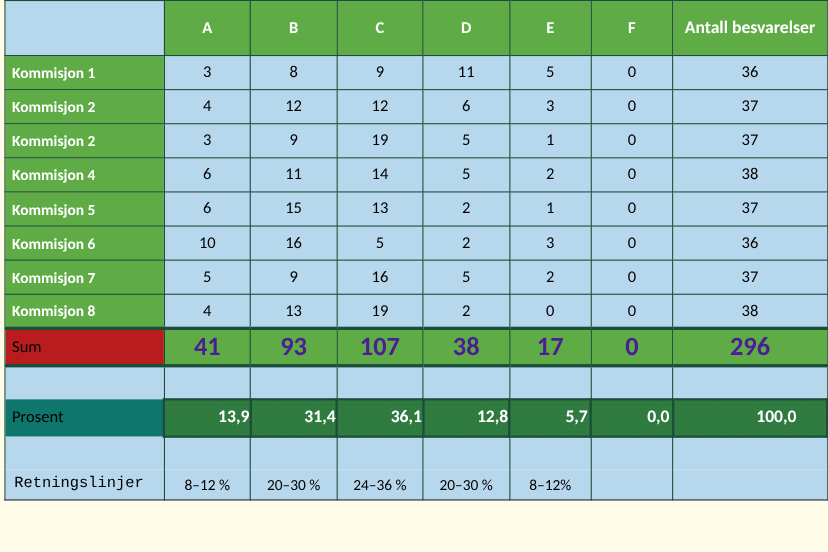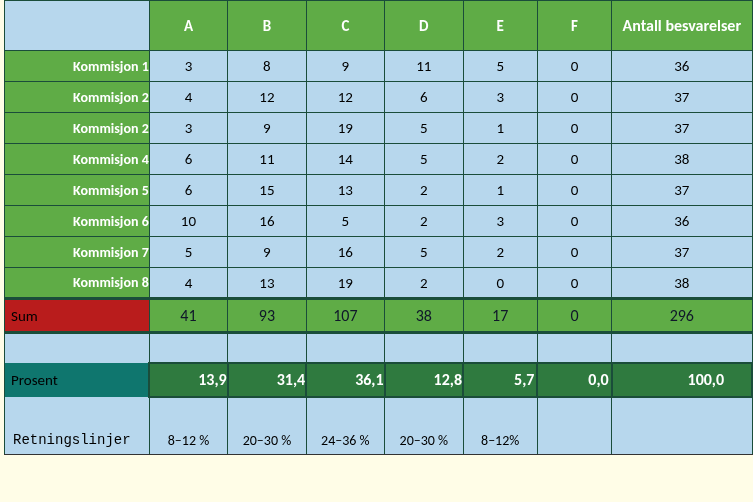--- a/index.html
+++ b/index.html
@@ -54,44 +54,44 @@
   tbody.data td {
     background: #b7d7ed;
     border: 1px solid #1a4d3a;
     font-size: 15px;
     color: #000;
   }
   tbody.data td.rowlabel {
     background: #5fac46;
     color: #fff;
     font-weight: bold;
-    text-align: right;
+    text-align: left;
     padding-left: 6px;
     font-size: 14px;
   }
 
   
   tr.sum td {
     border: 1px solid #1a4d3a;
     height: 34px;
   }
   tr.sum td.rowlabel {
     background: #b91c1c;
     color: #000;
     text-align: left;
     padding-left: 6px;
     font-size: 15px;
     border-top: 3px solid #1a4d3a;
     border-bottom: 3px solid #1a4d3a;
   }
   tr.sum td.sumval {
     background: #5fac46;
-    color: #0f172a;
-    font-weight: normal;
-    font-size: 16px;
+    color: #4c1d95;
+    font-weight: bold;
+    font-size: 24px;
     border-top: 3px solid #1a4d3a;
     border-bottom: 3px solid #1a4d3a;
   }
 
   
   tr.blank td {
     background: #b7d7ed;
     border-left: 1px solid #1a4d3a;
     border-right: 1px solid #1a4d3a;
     height: 30px;

